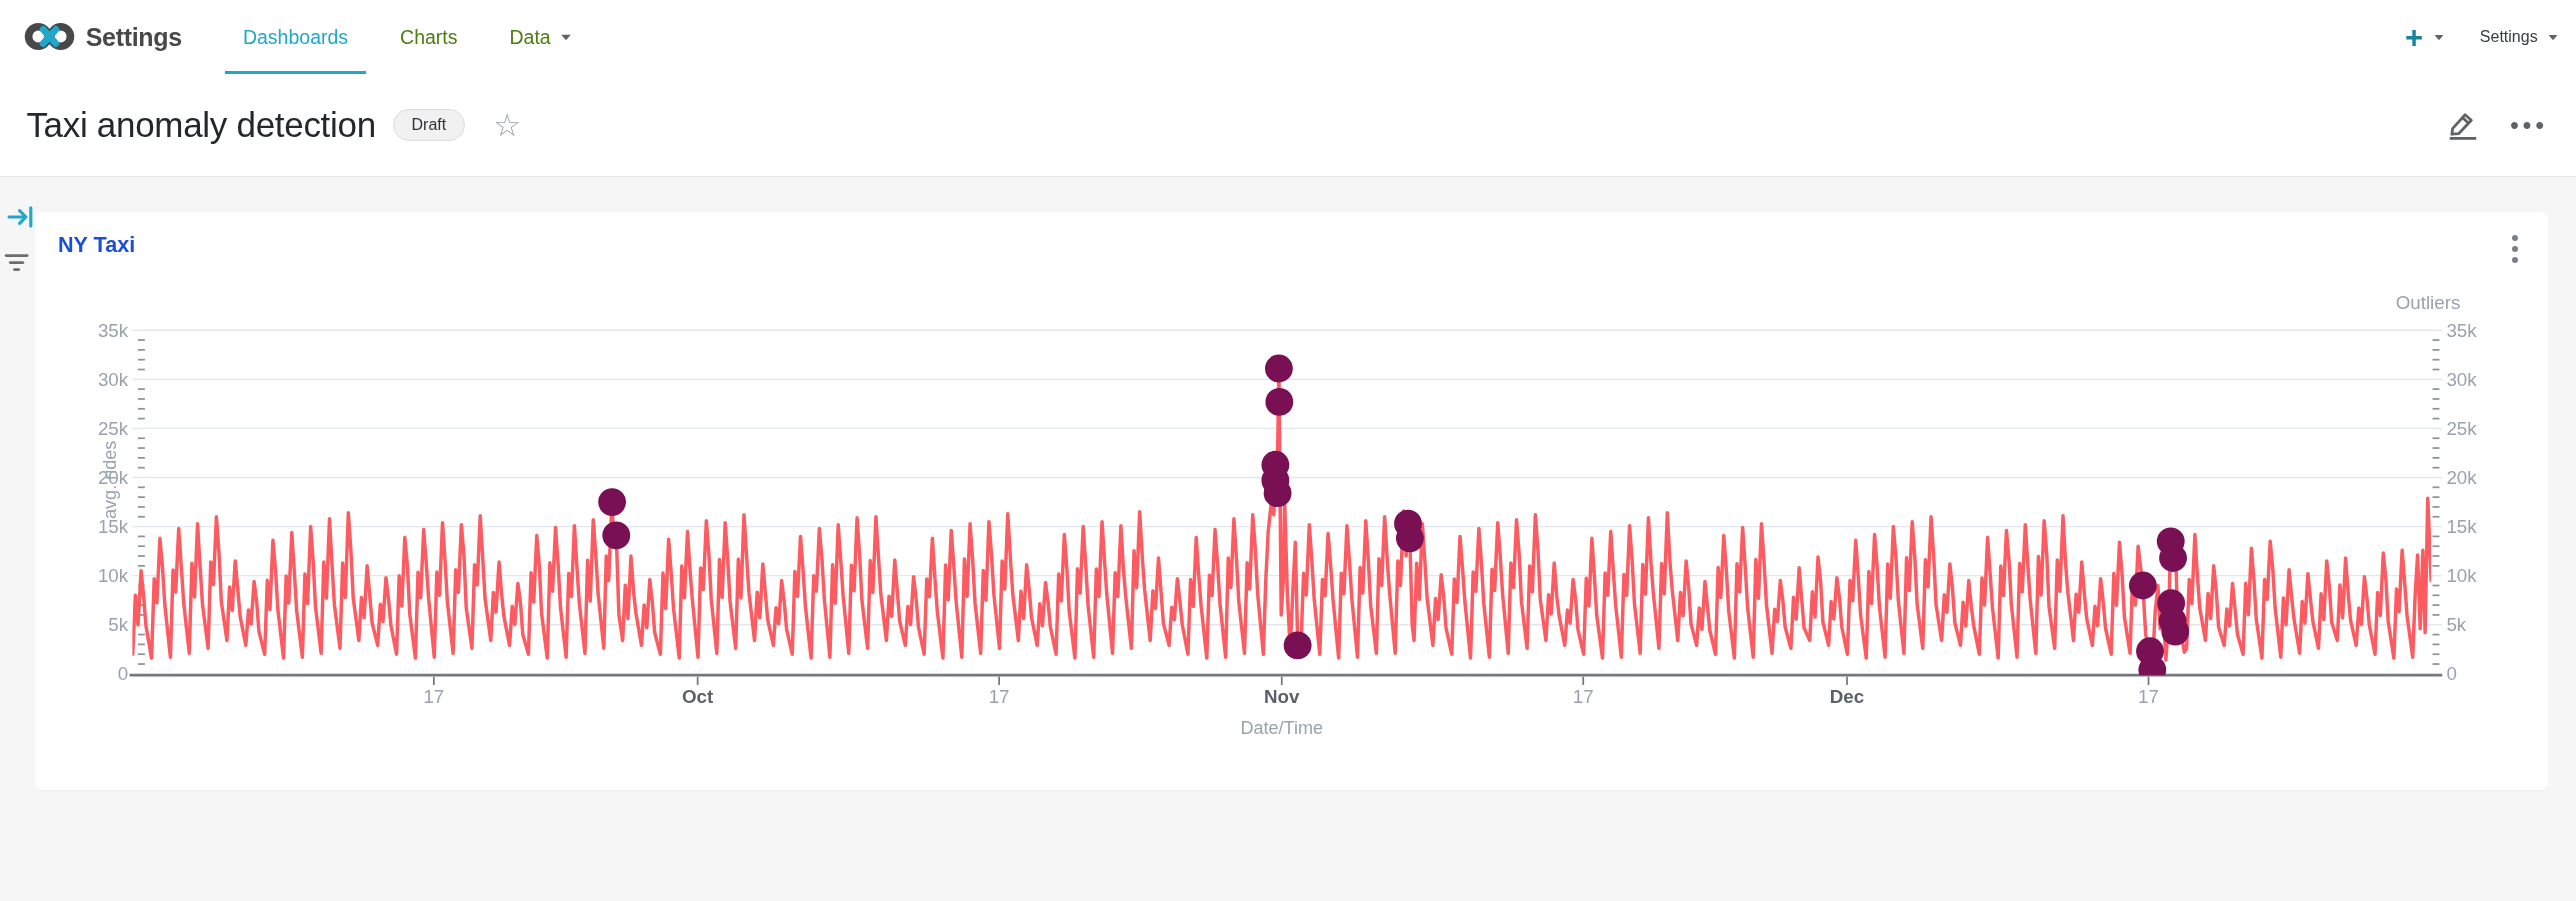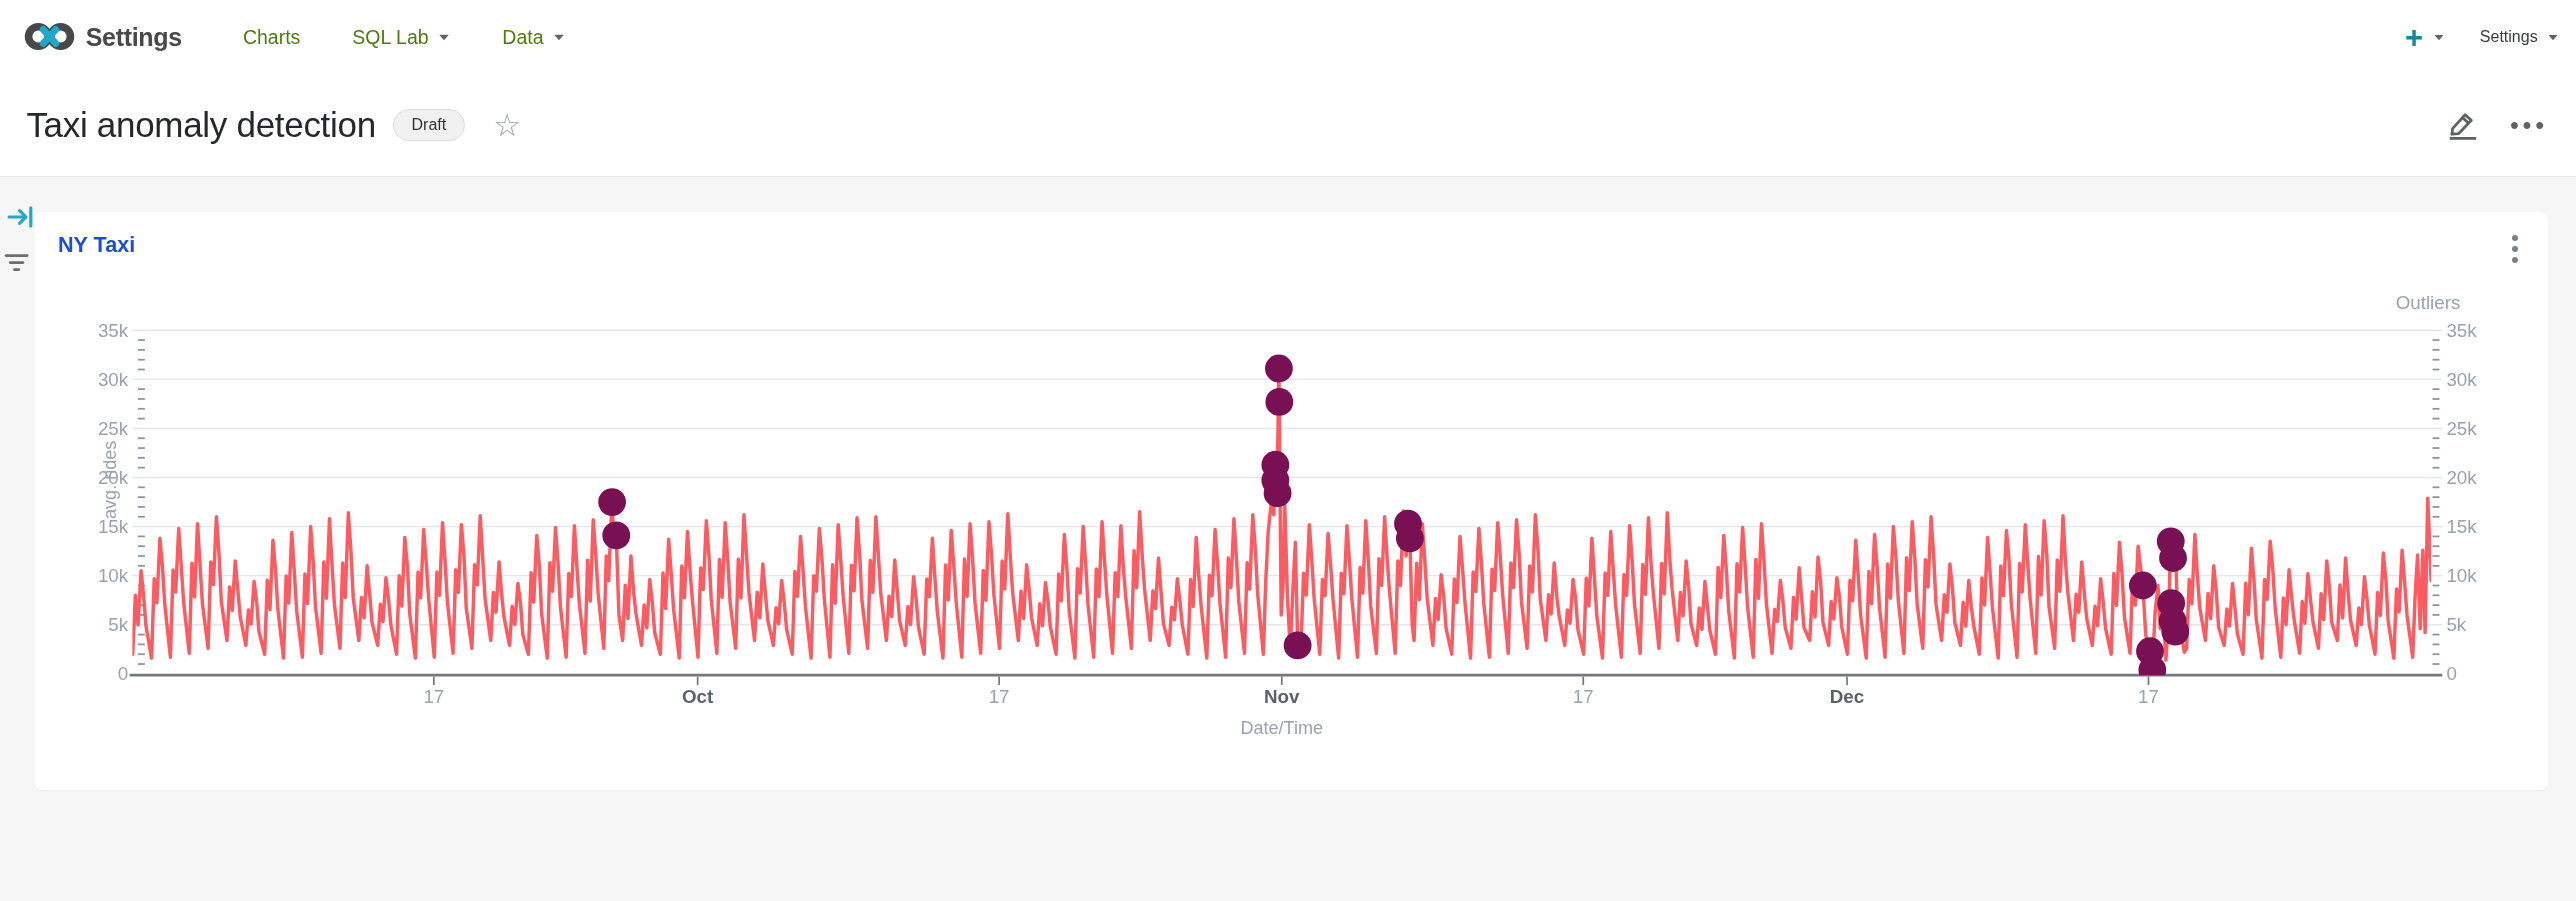--- a/index.html
+++ b/index.html
@@ -52,26 +52,26 @@
         <g stroke="#20a7c9" stroke-width="10" stroke-linecap="round">
           <line x1="29" y1="15" x2="47" y2="35"></line>
           <line x1="29" y1="35" x2="47" y2="15"></line>
         </g>
       </svg>
     </span>
     <span class="brand-name">Settings</span>
   </div>
 
   <div class="nav-items">
+    <div class="nav-item active">
+      <span>Dashboards</span>
+        <span class="tab-underline"></span>
+    </div>
     <div class="nav-item">
       <span>Charts</span>
-    </div>
-    <div class="nav-item">
-      <span>SQL Lab</span>
-      <span class="caret" style="transform:scale(0.8)"></span>
     </div>
     <div class="nav-item">
       <span>Data</span>
       <span class="caret" style="transform:scale(0.8)"></span>
     </div>
   </div>
 
   <div class="nav-right">
     <div class="plus-btn">
       <span class="plus-glyph">+</span>

